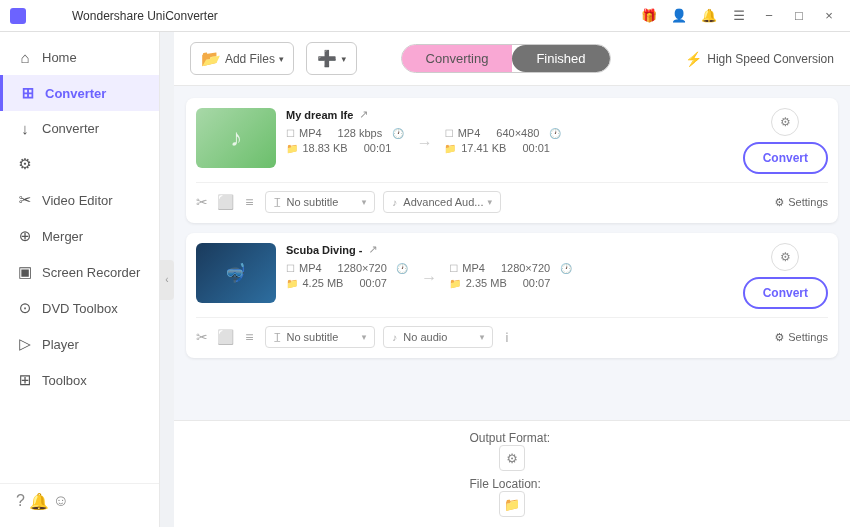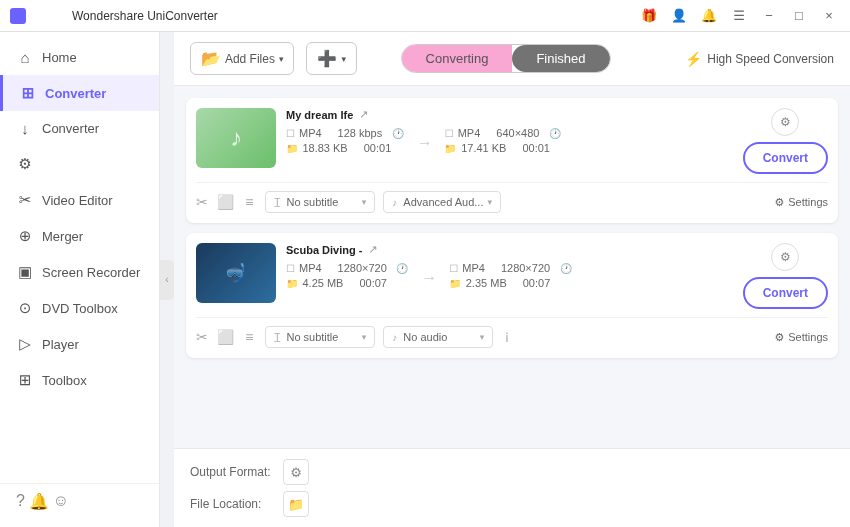--- a/index.html
+++ b/index.html
@@ -75,21 +75,21 @@
 
     .dropdown-sm { display: flex; align-items: center; gap: 4px; border: 1px solid #ddd; border-radius: 4px; padding: 4px 8px; font-size: 11px; color: #666; cursor: pointer; background: #fff; min-width: 110px; }
     .dropdown-sm .d-icon { font-size: 10px; color: #aaa; margin-right: 2px; }
     .dropdown-sm .chevron { margin-left: auto; font-size: 9px; color: #aaa; }
     .settings-btn { display: flex; align-items: center; gap: 4px; font-size: 11px; color: #666; cursor: pointer; margin-left: auto; }
     .info-icon { color: #aaa; cursor: pointer; font-size: 13px; }
 
     
     .footer { background: #fff; border-top: 1px solid #e8e8e8; padding: 10px 16px; display: flex; align-items: center; gap: 12px; }
     .footer-row { display: flex; flex-direction: column; gap: 6px; flex: 1; }
-    .footer-field { display: flex; align-items: center; gap: 8px; font-size: 12px; color: #555; }
+    .footer-field { display: flex; align-items: center; font-size: 12px; color: #555; flex-direction: column; }
     .footer-label { min-width: 85px; color: #666; }
     .footer-select { border: 1px solid #ddd; border-radius: 4px; padding: 4px 24px 4px 8px; font-size: 12px; color: #333; background: #fff; cursor: pointer; -webkit-appearance: none; min-width: 140px; position: relative; }
     .select-wrapper { position: relative; display: inline-block; }
     .select-wrapper::after { content: '▾'; position: absolute; right: 6px; top: 50%; transform: translateY(-50%); color: #aaa; font-size: 10px; pointer-events: none; }
     .footer-icon-btn { width: 26px; height: 26px; border: 1px solid #ddd; border-radius: 4px; display: flex; align-items: center; justify-content: center; cursor: pointer; color: #888; font-size: 13px; }
 
     .merge-row { display: flex; align-items: center; gap: 8px; font-size: 12px; color: #555; }
     .toggle-switch { width: 32px; height: 16px; background: #ddd; border-radius: 8px; position: relative; cursor: pointer; }
     .toggle-switch.off { background: #ccc; }
     .toggle-dot { width: 12px; height: 12px; background: #fff; border-radius: 50%; position: absolute; top: 2px; left: 2px; box-shadow: 0 1px 2px rgba(0,0,0,0.2); }

